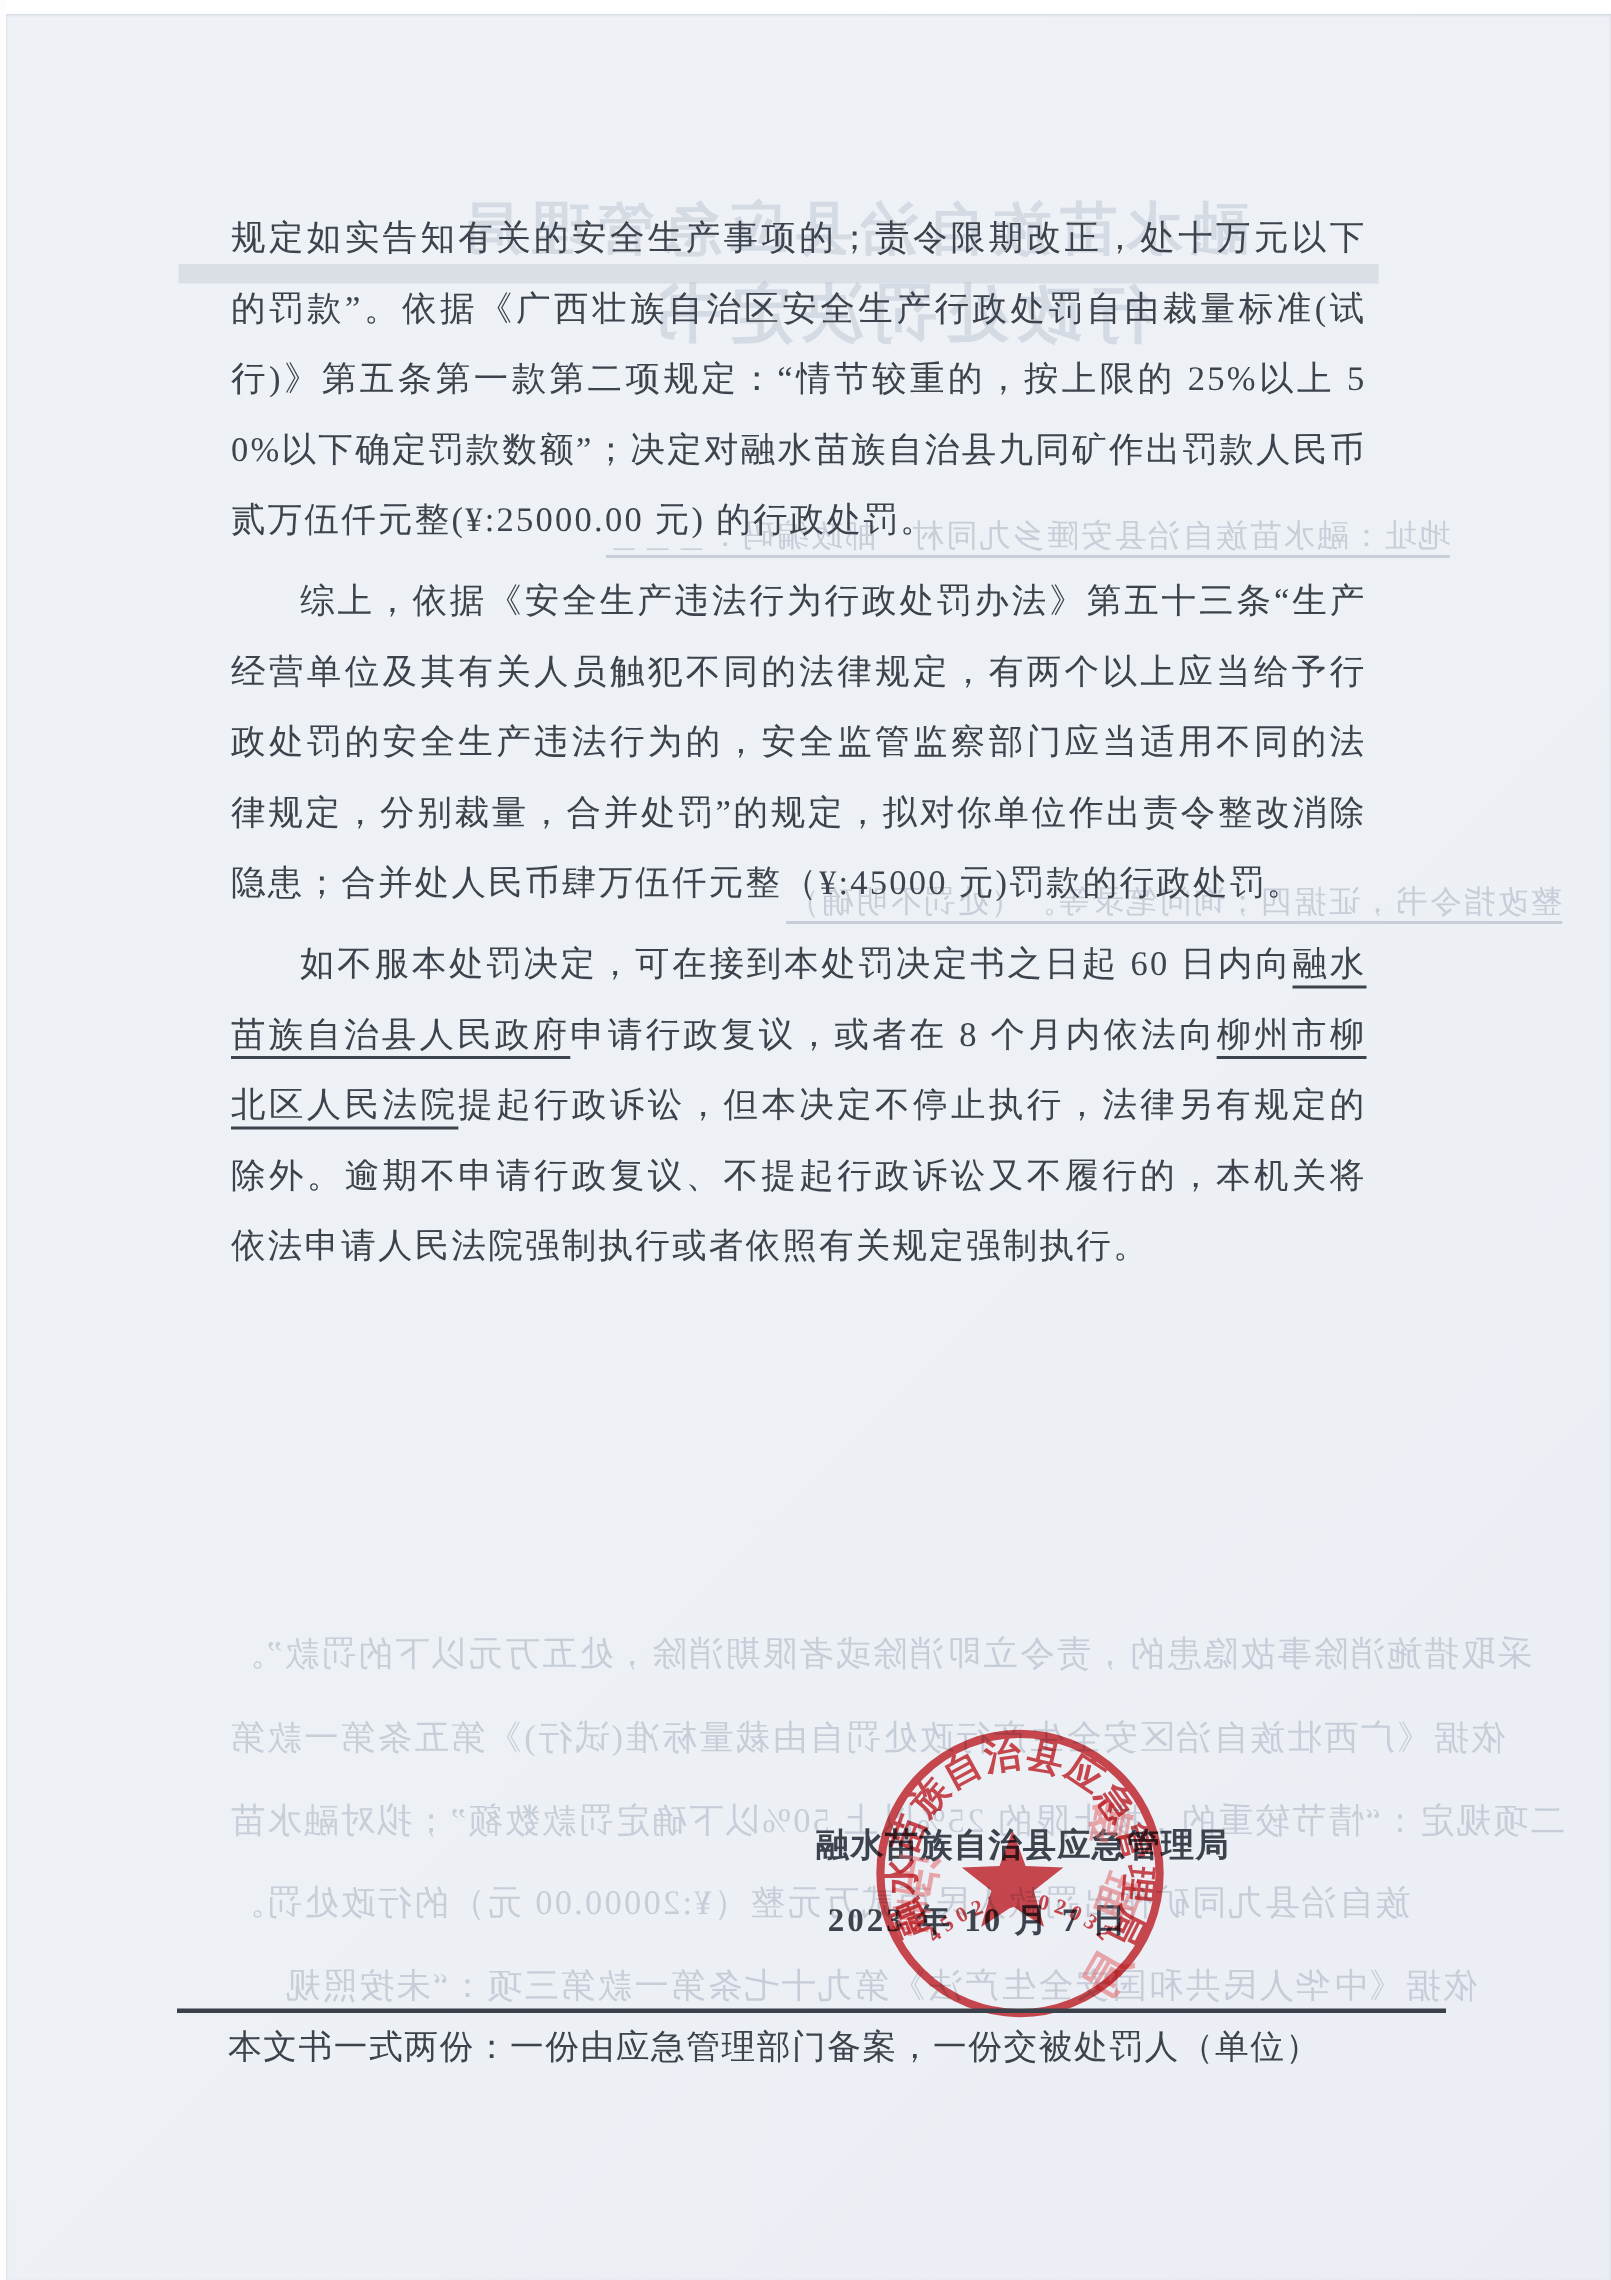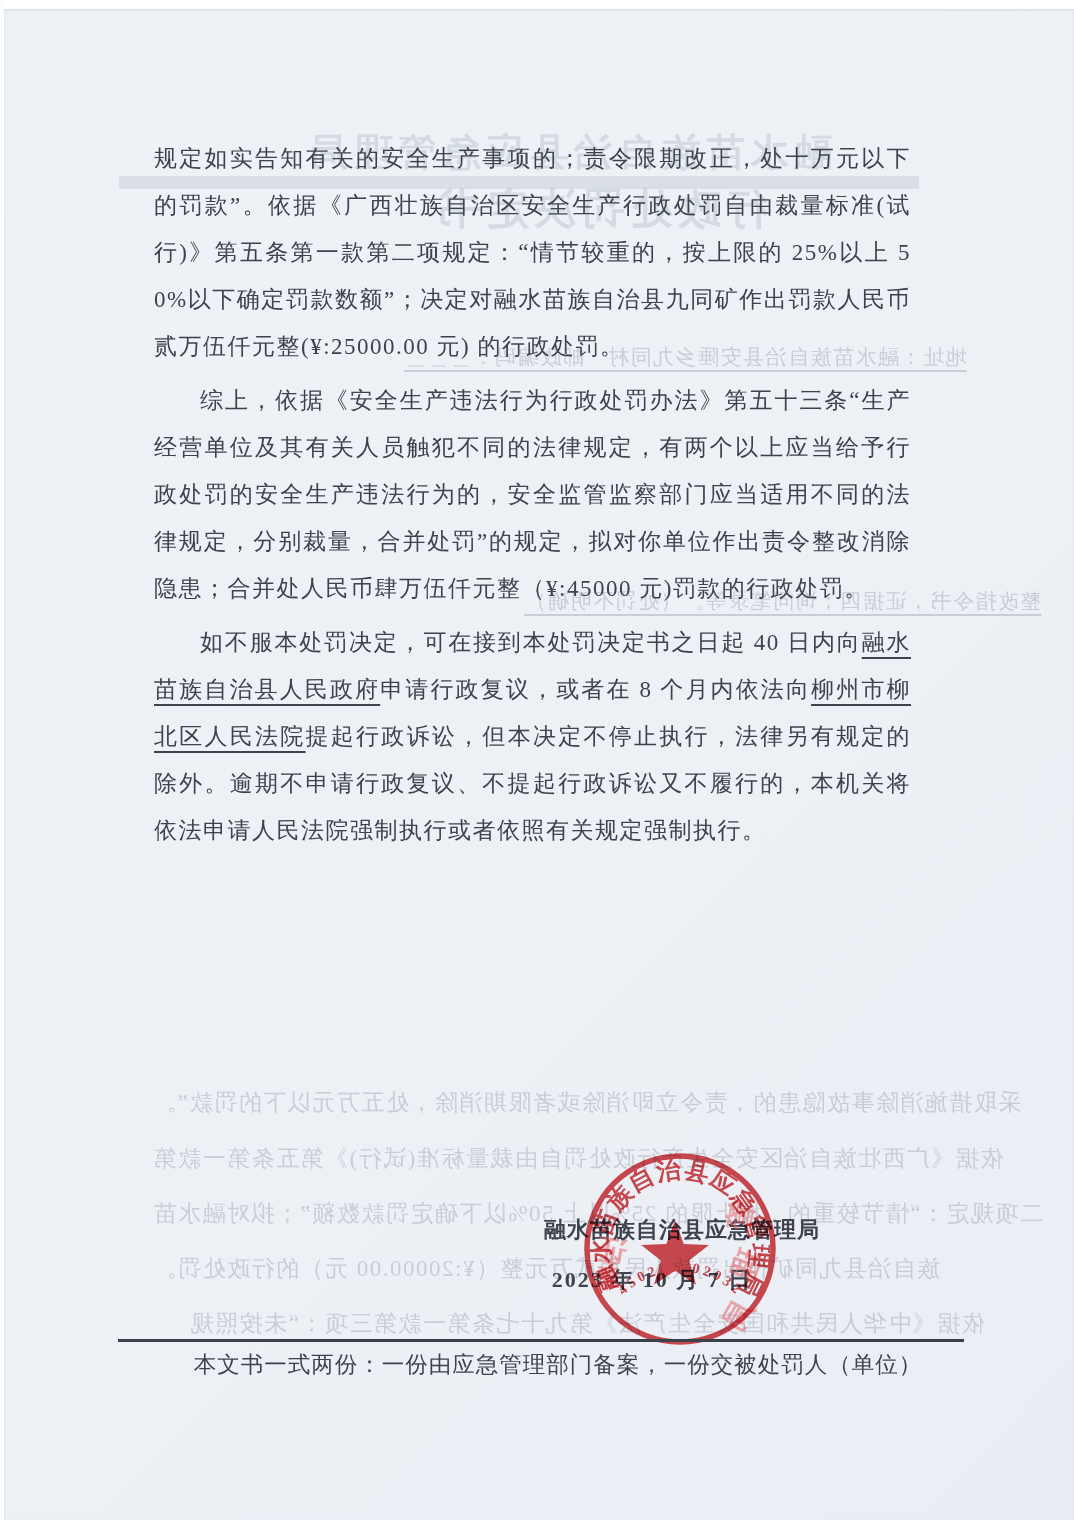--- a/index.html
+++ b/index.html
@@ -49,21 +49,21 @@
   .seal{
     position:absolute;left:576px;top:1141px;width:200px;height:198px;
     mix-blend-mode:multiply;opacity:.92;
   }
   
   .footer-line{
     position:absolute;left:114px;top:1330px;width:846px;height:3px;background:#3a414b;
   }
   .footer-note{
     position:absolute;left:148px;top:1340px;width:812px;
-    color:#3d434d;font-size:22.5px;letter-spacing:1px;font-weight:500;white-space:nowrap;text-align:center;
+    color:#3d434d;font-size:22.5px;letter-spacing:1px;font-weight:500;white-space:nowrap;
   }
   .edge-top{position:absolute;left:0;top:0;width:100%;height:9px;background:#ffffff;}
   .edge-left{position:absolute;left:0;top:0;width:4px;height:100%;background:#fdfdfe;}
 </style>
 </head>
 <body>
 
 <div class="paper">
 
   <div id="bleed-layer">
@@ -76,21 +76,21 @@
       <div class="bleed" style="top: 1189px; left: 148px; font-size: 23px;">二项规定：“情节较重的，按上限的 25%以上 50%以下确定罚款数额”；拟对融水苗</div>
       <div class="bleed" style="top: 1244px; left: 148px; font-size: 23px;">族自治县九同矿作出罚款人民币贰万元整（¥:20000.00 元）的行政处罚。</div>
       <div class="bleed" style="top: 1299px; left: 185px; font-size: 23px;">依据《中华人民共和国安全生产法》第九十七条第一款第三项：“未按照规</div>
     </div>
 
   <div class="scan-band"></div>
 
   <div class="doc-body" id="doc-body">
       <div class="para"><span>规定如实告知有关的安全生产事项的；责令限期改正，处十万元以下的罚款”。依据《广西壮族自治区安全生产行政处罚自由裁量标准(试行)》第五条第一款第二项规定：“情节较重的，按上限的 25%以上 50%以下确定罚款数额”；决定对融水苗族自治县九同矿作出罚款人民币贰万伍仟元整(¥:25000.00 元) 的行政处罚。</span></div>
       <div class="para indent"><span>综上，依据《安全生产违法行为行政处罚办法》第五十三条“生产经营单位及其有关人员触犯不同的法律规定，有两个以上应当给予行政处罚的安全生产违法行为的，安全监管监察部门应当适用不同的法律规定，分别裁量，合并处罚”的规定，拟对你单位作出责令整改消除隐患；合并处人民币肆万伍仟元整（¥:45000 元)罚款的行政处罚。</span></div>
-      <div class="para indent"><span>如不服本处罚决定，可在接到本处罚决定书之日起 40 日内向</span><span class="u">融水苗族自治县人民政府</span><span>申请行政复议，或者在 8 个月内依法向</span><span class="u">柳州市柳北区人民法院</span><span>提起行政诉讼，但本决定不停止执行，法律另有规定的除外。逾期不申请行政复议、不提起行政诉讼又不履行的，本机关将依法申请人民法院强制执行或者依照有关规定强制执行。</span></div>
+      <div class="para indent"><span>如不服本处罚决定，可在接到本处罚决定书之日起 60 日内向</span><span class="u">融水苗族自治县人民政府</span><span>申请行政复议，或者在 8 个月内依法向</span><span class="u">柳州市柳北区人民法院</span><span>提起行政诉讼，但本决定不停止执行，法律另有规定的除外。逾期不申请行政复议、不提起行政诉讼又不履行的，本机关将依法申请人民法院强制执行或者依照有关规定强制执行。</span></div>
     </div>
 
   <div class="sig-agency">融水苗族自治县应急管理局</div>
   <div class="sig-date">2023 年 10 月 7 日</div>
 
   <div id="ghost-layer">
       <div class="ghost-red" style="top: 1222px; left: 592px; font-size: 30px; transform: scaleX(-1) rotate(-10deg);">证</div>
       <div class="ghost-red" style="top: 1252px; left: 590px; font-size: 26px; transform: scaleX(-1) rotate(-5deg);">章</div>
       <div class="ghost-red" style="top: 1186px; left: 722px; font-size: 30px; transform: scaleX(-1) rotate(80deg);">管</div>
       <div class="ghost-red" style="top: 1236px; left: 728px; font-size: 30px; transform: scaleX(-1) rotate(70deg);">理</div>

